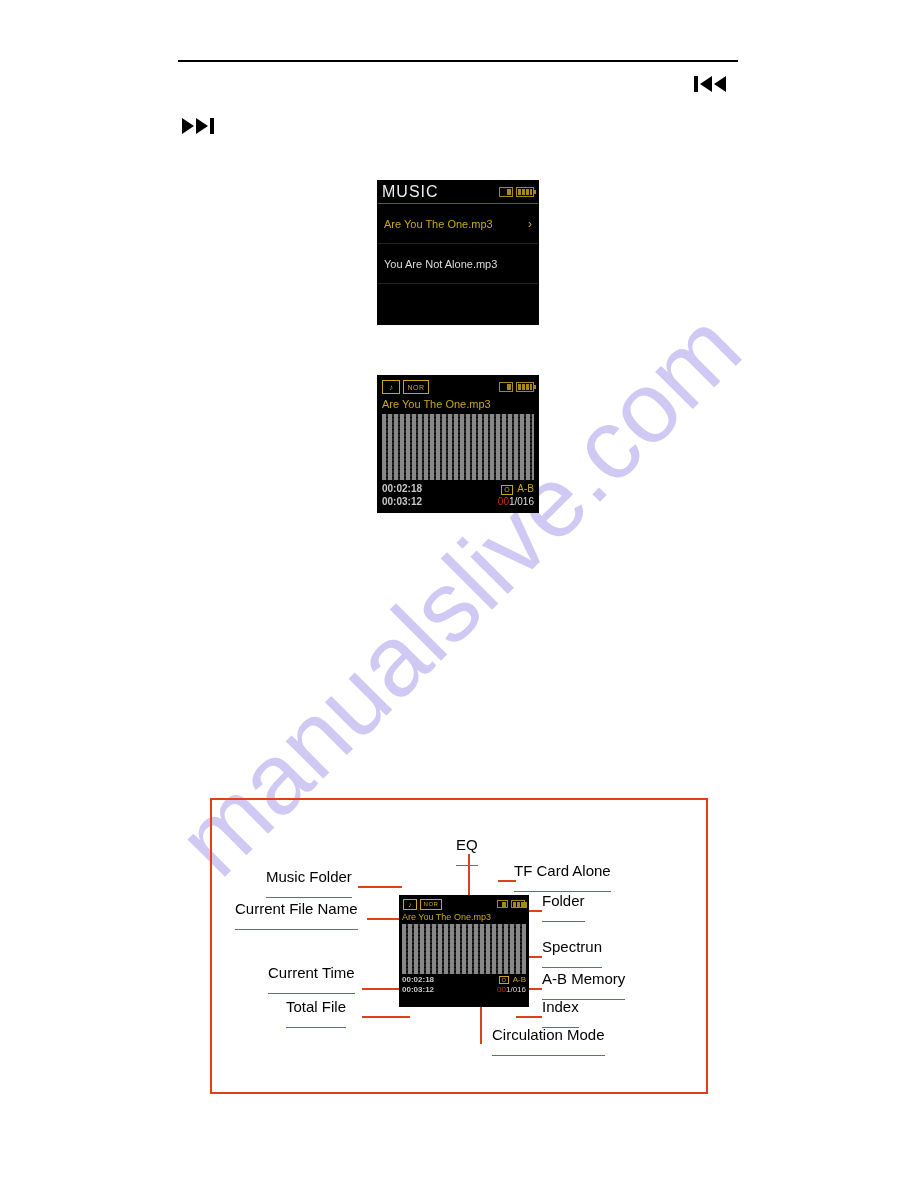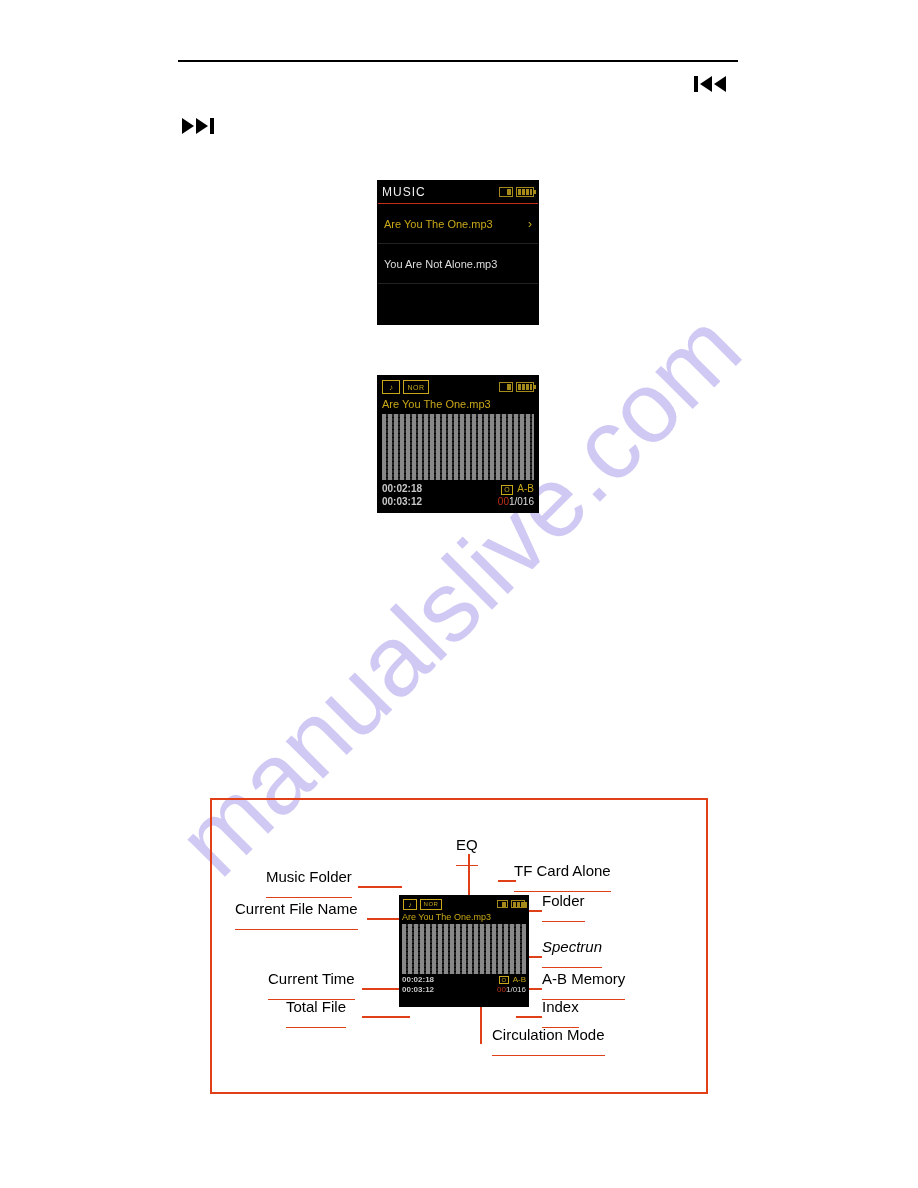--- a/index.html
+++ b/index.html
@@ -45,21 +45,21 @@
   }
   .screen1 { height: 145px; }
   .screen2 { height: 138px; }
   .screen-header {
     display: flex;
     align-items: center;
     justify-content: space-between;
     height: 22px;
     padding: 0 4px;
   }
-  .screen-title { color: #eee; font-size: 12px; letter-spacing: 1px; }
+  .screen-title { color: #eee; font-size: 16px; letter-spacing: 1px; }
   .hdr-icons { display: flex; gap: 3px; align-items: center; }
   .card-icon {
     width: 14px; height: 10px; border: 1px solid #a38a1a;
     position: relative;
   }
   .card-icon::after {
     content: ""; position: absolute; right: 1px; top: 1px;
     width: 4px; height: 6px; background: #a38a1a;
   }
   .batt-icon {
@@ -217,27 +217,27 @@
         </span>
       </div>
     </div>
   </div>
 </div>
 
 <div class="diagram-box">
 
   <div class="diagram-abs" style="left:54px; top:68px;"><span class="d-underline">Music Folder</span></div>
   <div class="diagram-abs" style="left:23px; top:100px;"><span class="d-underline">Current File Name</span></div>
-  <div class="diagram-abs" style="left:56px; top:170px;"><span class="d-underline">Current Time</span></div>
+  <div class="diagram-abs" style="left:56px; top:164px;"><span class="d-underline">Current Time</span></div>
   <div class="diagram-abs" style="left:74px; top:198px;"><span class="d-underline">Total File</span></div>
 
   <div class="diagram-abs" style="left:244px; top:36px;"><span class="d-underline">EQ</span></div>
   <div class="diagram-abs" style="left:302px; top:62px;"><span class="d-underline">TF Card Alone</span></div>
   <div class="diagram-abs" style="left:330px; top:92px;"><span class="d-underline">Folder</span></div>
-  <div class="diagram-abs" style="left:330px; top:138px;font-style:italic;"><span class="d-underline">Spectrun</span></div>
+  <div class="diagram-abs" style="left:330px; top:138px;"><span class="d-underline">Spectrun</span></div>
   <div class="diagram-abs" style="left:330px; top:170px;"><span class="d-underline">A-B Memory</span></div>
   <div class="diagram-abs" style="left:330px; top:198px;"><span class="d-underline">Index</span></div>
   <div class="diagram-abs" style="left:280px; top:226px;"><span class="d-underline">Circulation Mode</span></div>
 
   <div class="d-line" style="left:146px; top:86px; height:1.5px; width:44px;"></div>
   <div class="d-line" style="left:155px; top:118px; height:1.5px; width:34px;"></div>
   <div class="d-line" style="left:150px; top:188px; height:1.5px; width:40px;"></div>
   <div class="d-line" style="left:150px; top:216px; height:1.5px; width:48px;"></div>
 
   <div class="d-line" style="left:256px; top:54px; height:48px; width:1.5px;"></div>

